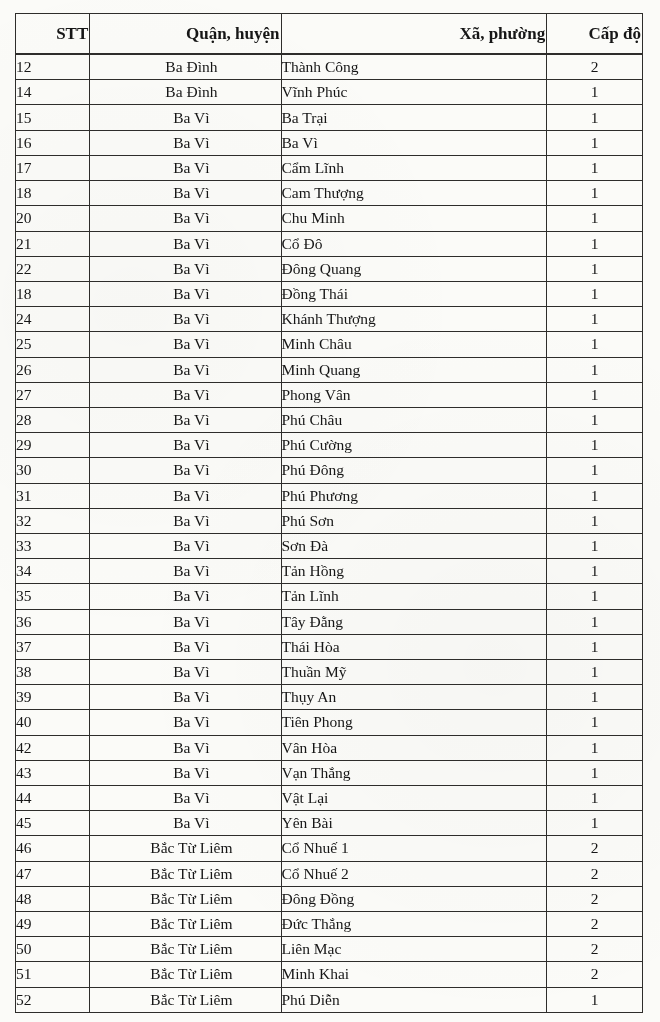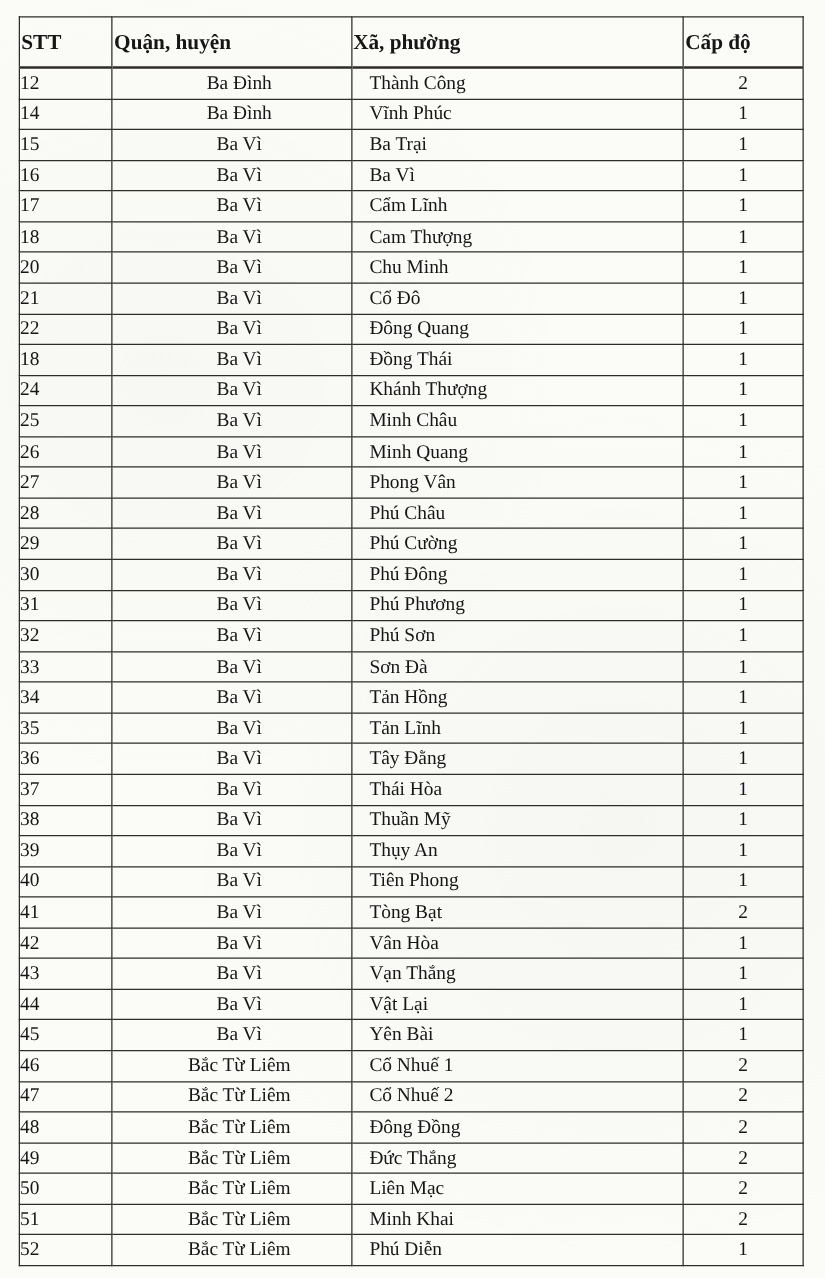--- a/index.html
+++ b/index.html
@@ -29,37 +29,37 @@
   }
   .scan-table th, .scan-table td {
     border: 1.4px solid #2e2d2b;
     overflow: hidden;
     white-space: nowrap;
   }
   .scan-table thead th {
     height: 37px;
     font-size: 17px;
     font-weight: bold;
-    text-align: left;
+    text-align: right;
     vertical-align: middle;
     border-bottom-width: 2px;
   }
   .scan-table tbody td {
     height: 21px;
     font-size: 15.5px;
     vertical-align: middle;
     padding: 0;
   }
   .scan-table .col0 { width: 11.6%; }
   .scan-table .col1 { width: 30.6%; }
   .scan-table .col2 { width: 42.7%; }
   .scan-table .col3 { width: 15.1%; }
   .scan-table tbody td.col0 { text-align: left; }
   .scan-table tbody td.col1 { text-align: center; padding-left: 12px; }
-  .scan-table tbody td.col2 { text-align: left; padding-left: 14px; }
+  .scan-table tbody td.col2 { text-align: left; }
   .scan-table tbody td.col3 { text-align: center; }
 </style>
 </head>
 <body>
 
 <div class="page">
   <table class="scan-table">
     <thead>
       <tr>
           <th class="col0">STT</th>
@@ -225,26 +225,20 @@
           <td class="col2">Thụy An</td>
           <td class="col3">1</td>
         </tr>
         <tr>
           <td class="col0">40</td>
           <td class="col1">Ba Vì</td>
           <td class="col2">Tiên Phong</td>
           <td class="col3">1</td>
         </tr>
         <tr>
-          <td class="col0">41</td>
-          <td class="col1">Ba Vì</td>
-          <td class="col2">Tòng Bạt</td>
-          <td class="col3">2</td>
-        </tr>
-        <tr>
           <td class="col0">42</td>
           <td class="col1">Ba Vì</td>
           <td class="col2">Vân Hòa</td>
           <td class="col3">1</td>
         </tr>
         <tr>
           <td class="col0">43</td>
           <td class="col1">Ba Vì</td>
           <td class="col2">Vạn Thắng</td>
           <td class="col3">1</td>

